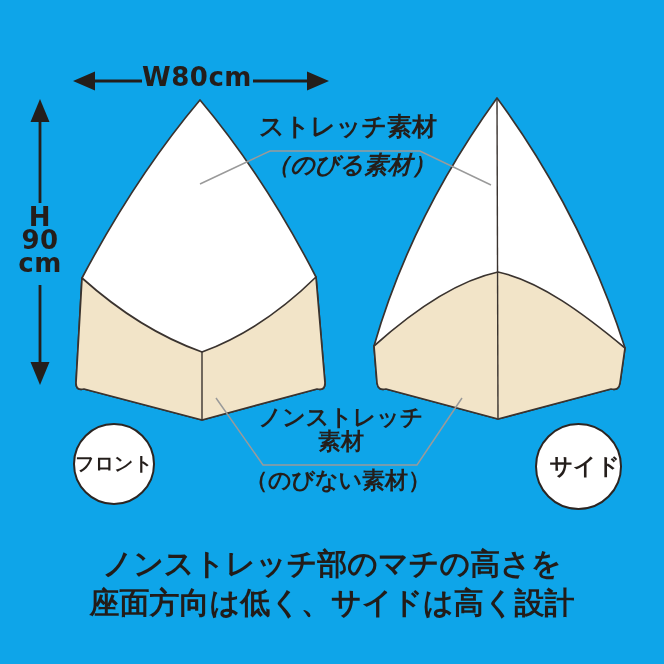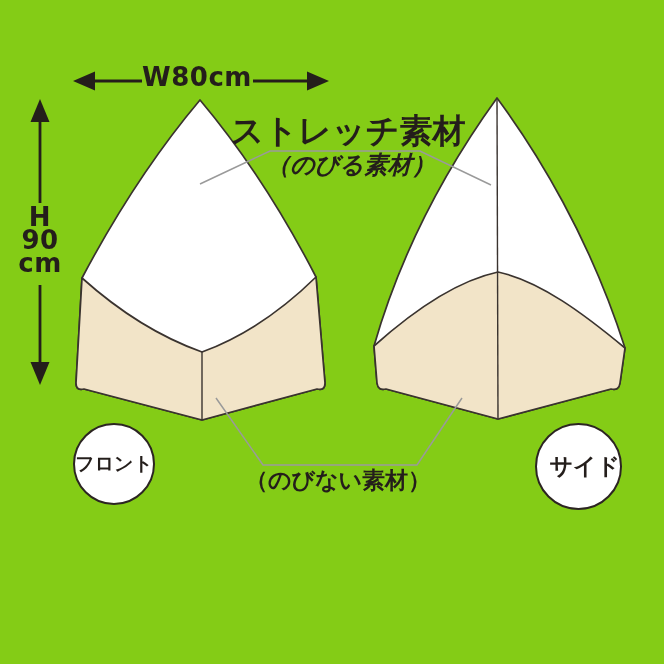--- a/index.html
+++ b/index.html
@@ -1,26 +1,26 @@
 <!DOCTYPE html>
 <html><head>
 <meta charset="utf-8">
 <style>
   html,body{margin:0;padding:0;background:#fff;}
   #stage{
-    position:relative;width:664px;height:664px;background:#84cc16;overflow:hidden;
+    position:relative;width:664px;height:664px;background:#0ea5e9;overflow:hidden;
     font-family:"DejaVu Sans",sans-serif;color:#241e1b;
   }
   #art{position:absolute;left:0;top:0;width:664px;height:664px;}
   .lbl{position:absolute;transform:translateX(-50%);text-align:center;
        color:#241e1b;white-space:pre-line;line-height:1.05;}
   .dim{font-size:26px;font-weight:bold;letter-spacing:0.5px;}
   .w80{left:197px;top:64px;}
   .hdim{left:40px;top:206px;line-height:23px;}
-  .mat{font-size:33px;font-weight:600;}
+  .mat{font-size:25px;font-weight:600;}
   .stretch-main{left:348px;top:114px;}
   .stretch-sub{left:351px;top:153px;font-size:24px;font-style:italic;}
   .nonstretch-main{left:341px;top:405px;font-size:23px;line-height:24px;}
   .nonstretch-sub{left:338px;top:468px;font-size:23px;}
   .view-circle{position:absolute;border:2.2px solid #2c2522;border-radius:50%;
        display:flex;align-items:center;justify-content:flex-end;background:#fff;
        font-weight:600;color:#241e1b;}
   .front-circle{left:73px;top:423px;width:78px;height:78px;font-size:19px;}
   .side-circle{left:535px;top:423px;width:83px;height:83px;font-size:23px;}
   .caption{position:absolute;left:0;top:544px;width:664px;text-align:center;
@@ -65,24 +65,30 @@
 
   <div class="lbl dim w80">W80cm</div>
 
   <div class="lbl dim hdim">H
 90
 cm</div>
 
   <div class="lbl mat stretch-main">ストレッチ素材</div>
   <div class="lbl mat stretch-sub">（のびる素材）</div>
 
+  <div class="lbl mat nonstretch-main">ノンストレッチ
+素材</div>
   <div class="lbl mat nonstretch-sub">（のびない素材）</div>
 
   <div class="view-circle front-circle">
     <span>フロント</span>
   </div>
 
   <div class="view-circle side-circle">
     <span>サイド</span>
   </div>
 
+  <div class="caption">
+    <div>ノンストレッチ部のマチの高さを</div>
+    <div>座面方向は低く、サイドは高く設計</div>
+  </div>
 
 </div>
 
 </body></html>

